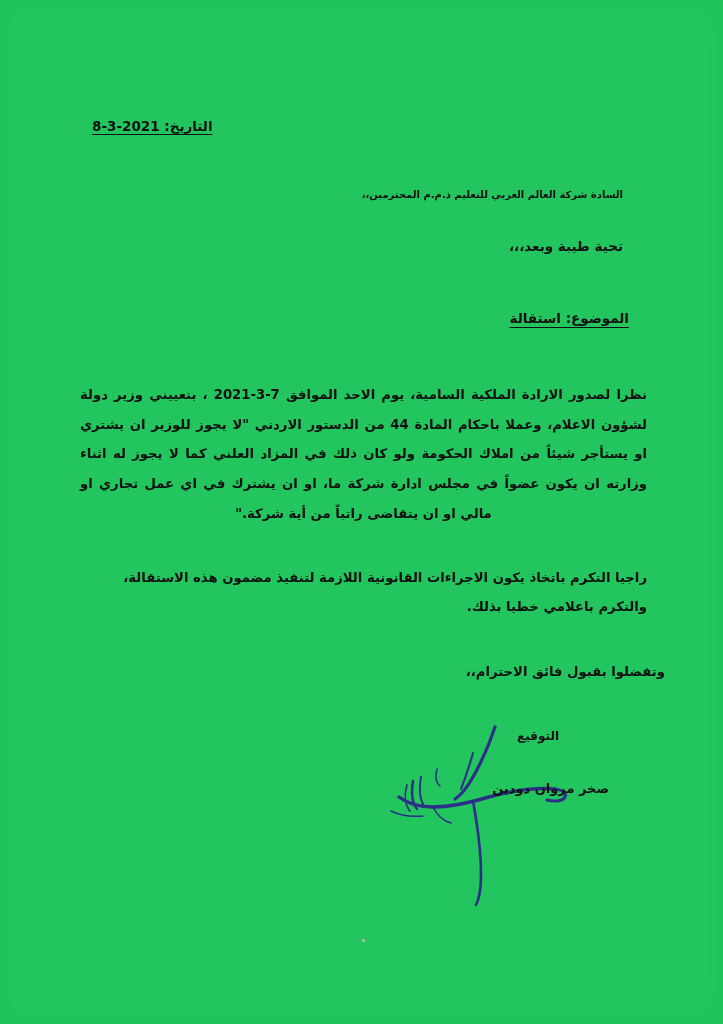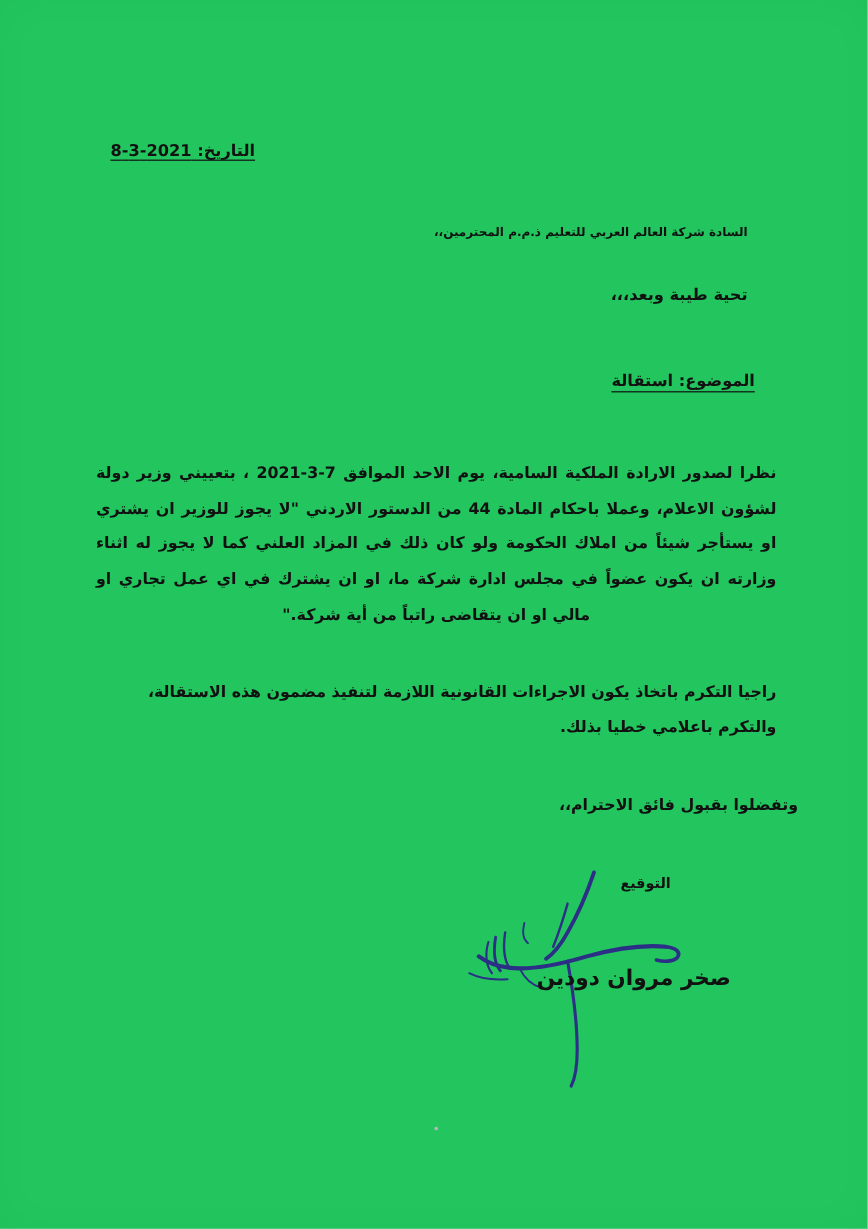--- a/index.html
+++ b/index.html
@@ -117,23 +117,23 @@
   .sign-label {
     position: absolute;
     top: 4px;
     right: 78px;
     font-size: 12px;
     font-weight: 600;
   }
 
   .sign-name {
     position: absolute;
-    top: 80px;
+    top: 56px;
     right: 28px;
-    font-size: 18px;
+    font-size: 13px;
     font-weight: 700;
   }
 
   .signature-svg {
     position: absolute;
     top: -6px;
     right: 30px;
     width: 230px;
     height: 190px;
   }

